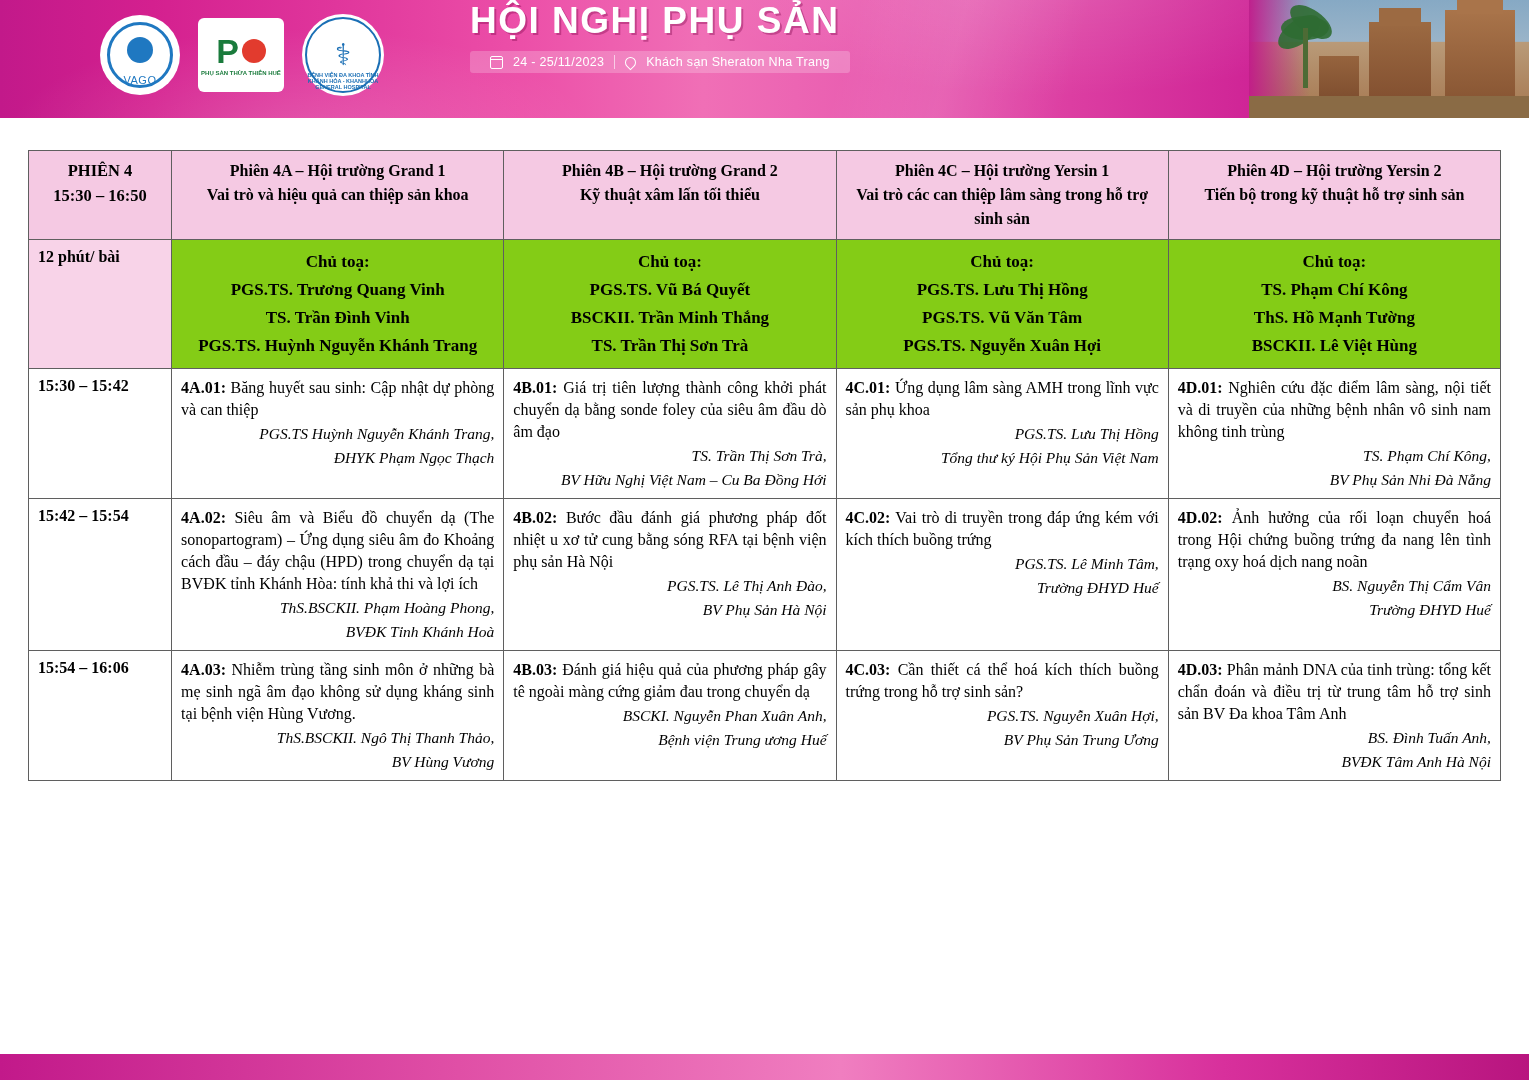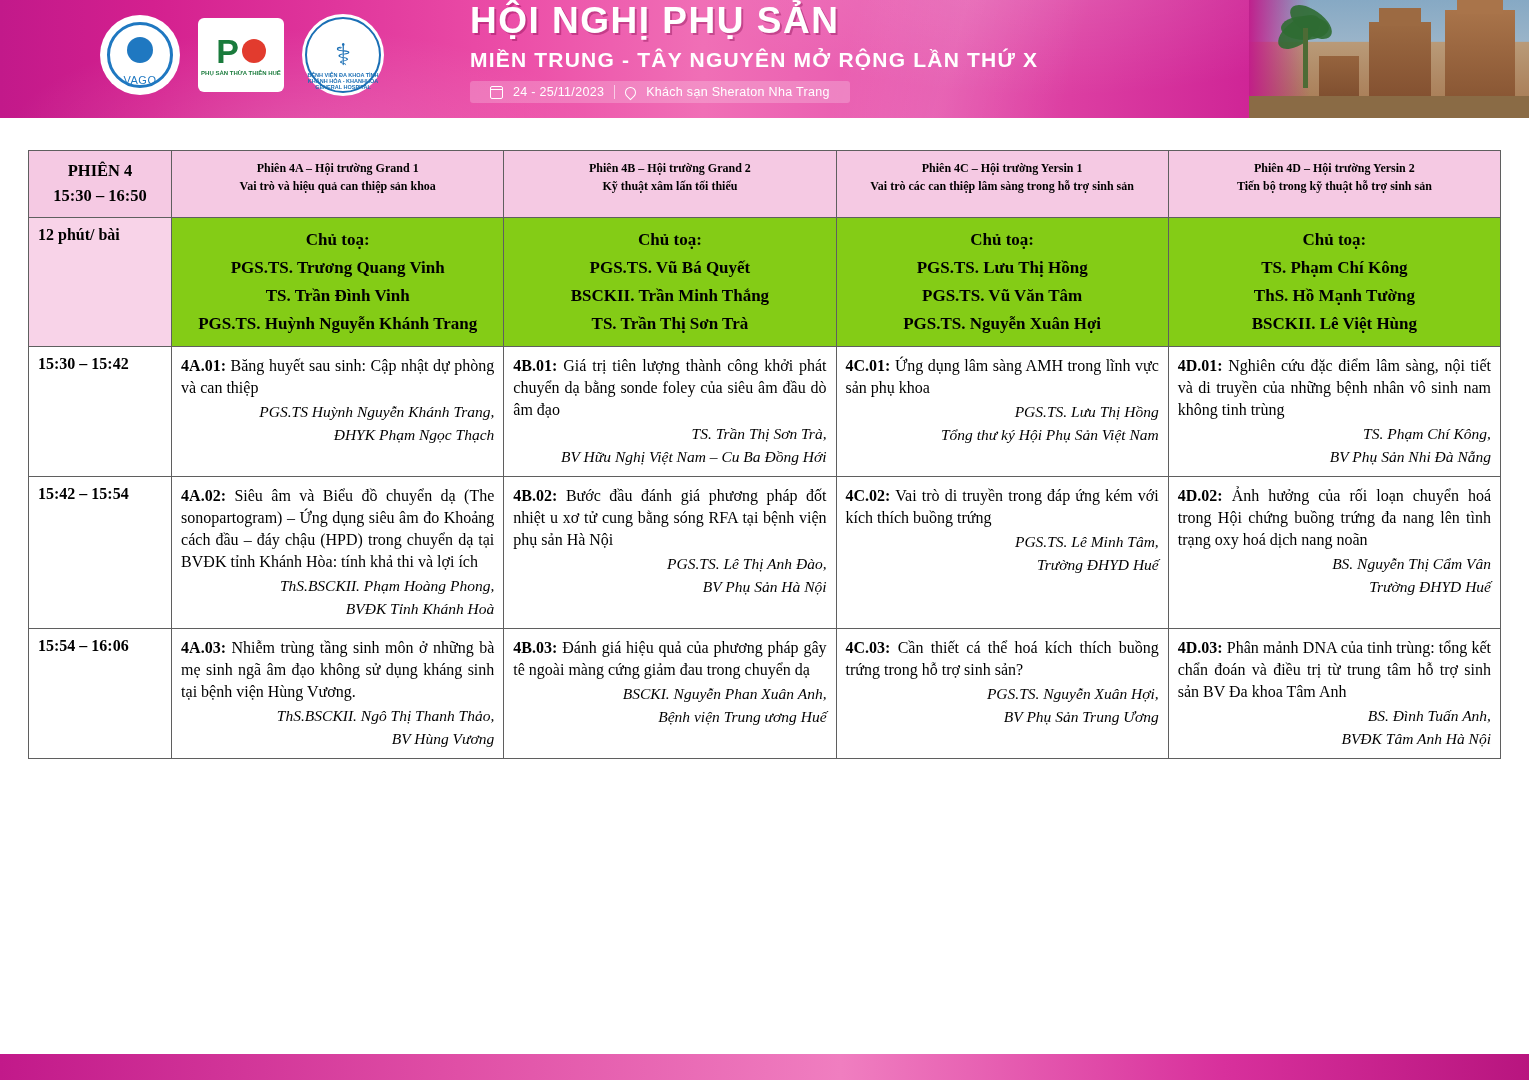--- a/index.html
+++ b/index.html
@@ -110,21 +110,21 @@
 
   .hdr-cell {
     background:#f5c9e3;
     text-align:center;
     font-weight:bold;
     font-size:16.5px;
     line-height:1.5;
     vertical-align:middle;
     padding:14px 10px;
   }
-  .hdr-cell.sess { font-size:12px; }
+  .hdr-cell.sess { font-size:16px; }
   .chair-cell {
     background:#84cc16;
     text-align:center;
     font-weight:bold;
     font-size:17px;
     line-height:1.65;
     vertical-align:middle;
     padding:10px 8px;
   }
   .chair-label { font-weight:bold; }
@@ -159,21 +159,20 @@
     </div>
     <div class="logo logo-kh">
       <div class="outer"></div>
       <div class="sym">⚕</div>
       <div class="cap">BỆNH VIỆN ĐA KHOA TỈNH KHÁNH HÒA - KHANHHOA GENERAL HOSPITAL</div>
     </div>
   </div>
 
   <div class="titles">
     <div class="title-main">HỘI NGHỊ PHỤ SẢN</div>
-    <div class="title-sub">MIỀN TRUNG - TÂY NGUYÊN MỞ RỘNG LẦN THỨ X</div>
     <div class="meta-bar">
       <span class="meta-ico ico-cal"></span>
       <span>24 - 25/11/2023</span>
       <span class="sep"></span>
       <span class="meta-ico ico-pin"></span>
       <span>Khách sạn Sheraton Nha Trang</span>
     </div>
   </div>
 
   <div class="photo">

